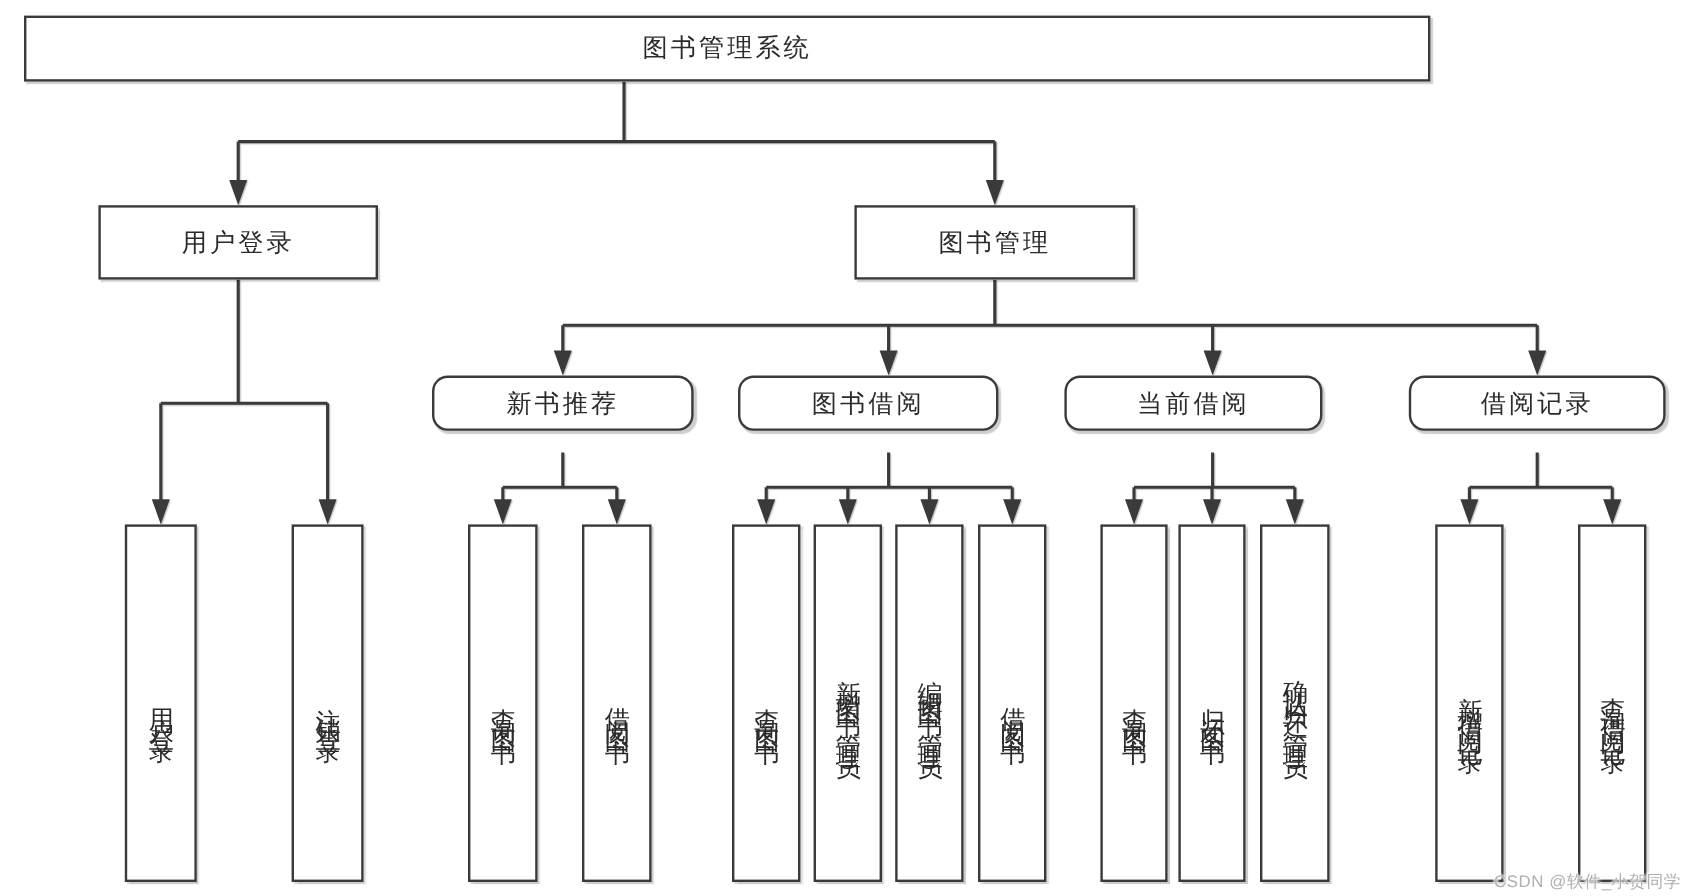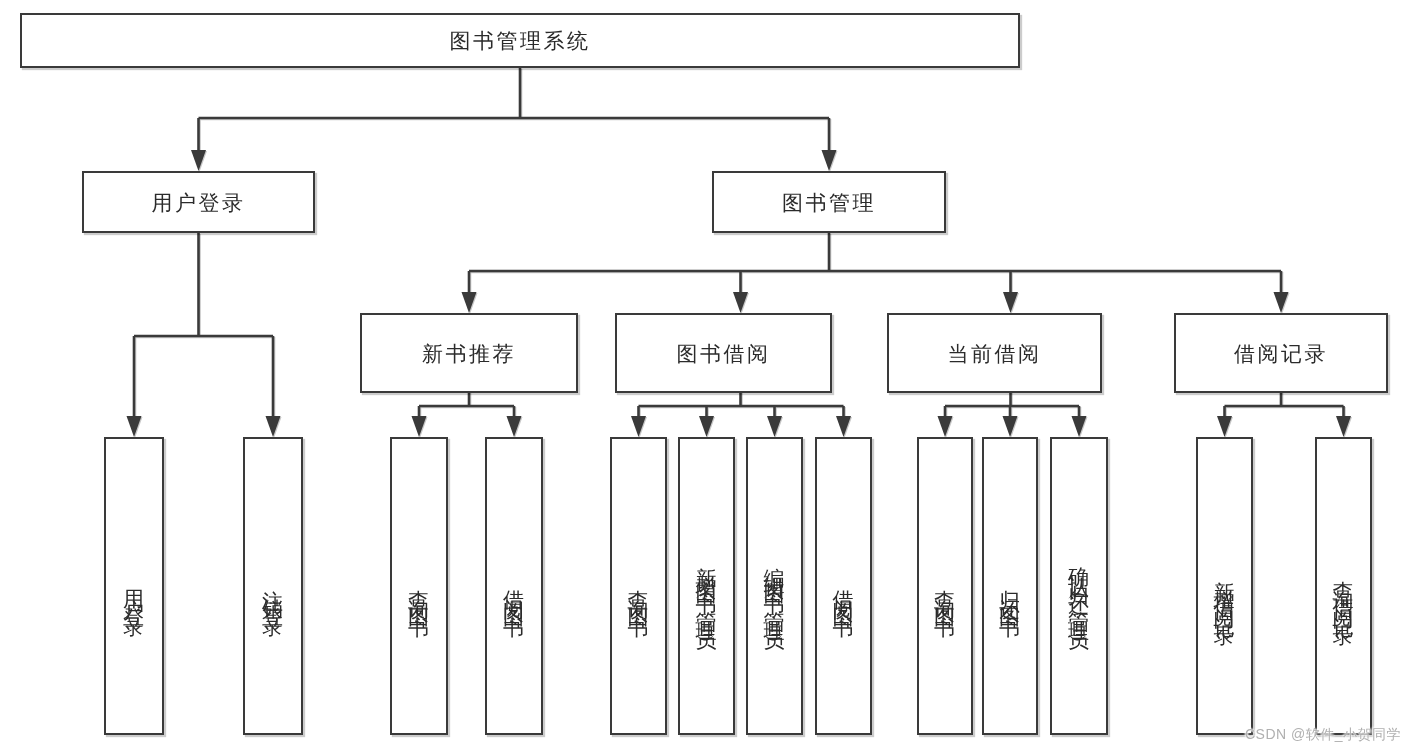--- a/index.html
+++ b/index.html
@@ -35,21 +35,21 @@
     color: #2b2b2b;
   }
   .node-label {
     font-size: 21px;
     letter-spacing: 2.5px;
     white-space: nowrap;
     line-height: 1;
   }
   .row-root  { top: 13px;  height: 55px; }
   .row-l2    { top: 171px; height: 62px; }
-  .row-l3    { top: 313px; height: 80px; }
+  .row-l3    { top: 313px; height: 46px; border-radius: 13px; }
   .leaf      { top: 437px; height: 298px; }
   .leaf-label {
     writing-mode: vertical-rl;
     text-orientation: mixed;
     font-size: 21px;
     letter-spacing: 9px;
     line-height: 1;
     padding-top: 9px; 
   }
   .watermark {
@@ -138,21 +138,21 @@
     <g>
       <line x1="1281" y1="377" x2="1281" y2="406"></line>
       <line x1="1224.5" y1="406" x2="1343.5" y2="406"></line>
       <line x1="1224.5" y1="406" x2="1224.5" y2="418"></line>
       <polygon points="1217,416 1232,416 1224.5,437"></polygon>
       <line x1="1343.5" y1="406" x2="1343.5" y2="418"></line>
       <polygon points="1336,416 1351,416 1343.5,437"></polygon>
     </g>
   </svg>
 
-  <div class="node row-root" style="left:20px; width:1000px;">
+  <div class="node row-root" style="left:20px; width:1172px;">
     <span class="node-label">图书管理系统</span>
   </div>
 
   <div class="node row-l2" style="left:82px; width:233px;">
     <span class="node-label">用户登录</span>
   </div>
   <div class="node row-l2" style="left:712px; width:234px;justify-content:center;">
     <span class="node-label">图书管理</span>
   </div>
 

